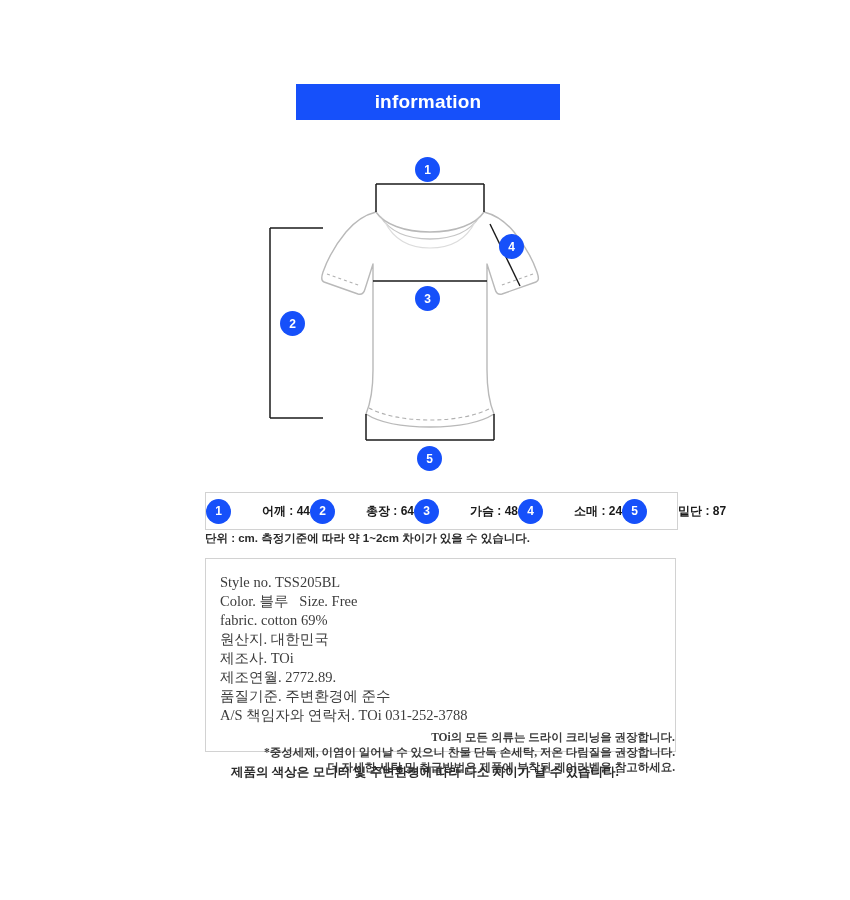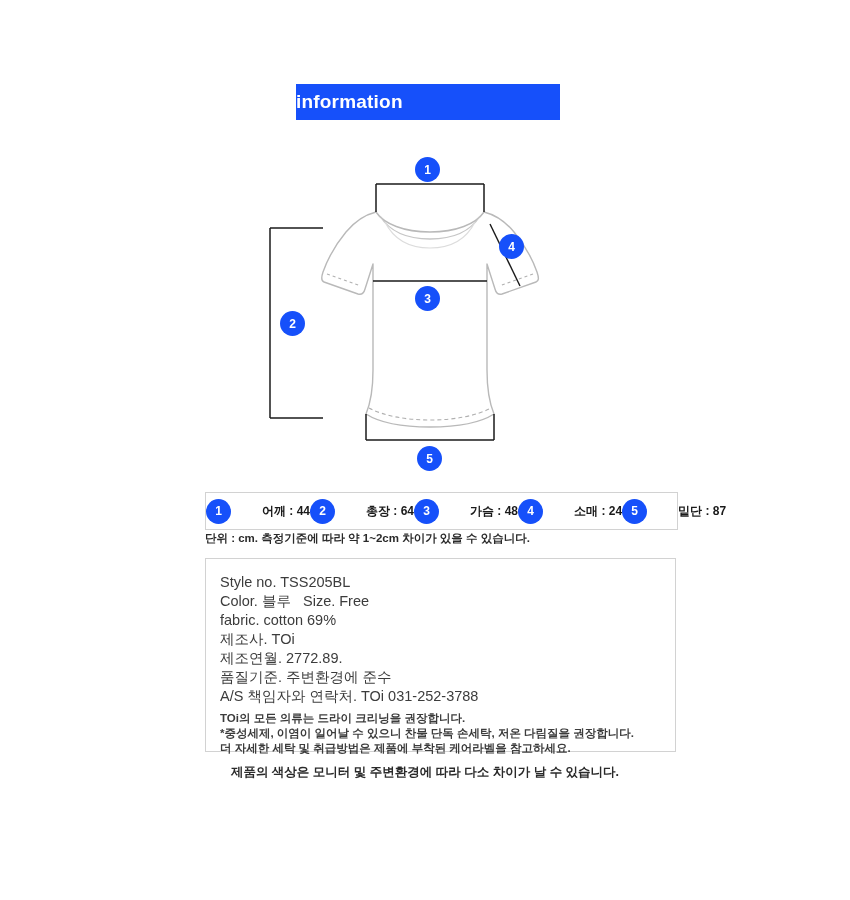--- a/index.html
+++ b/index.html
@@ -19,20 +19,21 @@
   
   #info-banner {
     position: absolute;
     left: 296px;
     top: 84px;
     width: 264px;
     height: 36px;
     background: #1650fa;
     display: flex;
     align-items: center;
+    justify-content: center;
   }
   #info-banner .banner-text {
     color: #ffffff;
     font-size: 19px;
     font-weight: bold;
     letter-spacing: 0.2px;
   }
 
   
   #diagram {
@@ -106,36 +107,38 @@
   #details-box {
     position: absolute;
     left: 205px;
     top: 558px;
     width: 471px;
     height: 194px;
     border: 1px solid #d2d2d2;
     background: #ffffff;
     box-sizing: border-box;
     padding: 14px 0 0 14px;
+    font-family: Liberation Serif, serif;
   }
   .detail-line {
     font-size: 14.5px;
     line-height: 19px;
     color: #3c3c3c;
     white-space: pre;
   }
   .care-line {
     font-size: 11.5px;
     line-height: 15px;
     color: #3c3c3c;
     font-weight: bold;
     white-space: pre;
   }
   #care-block {
     margin-top: 5px;
+    text-align: right;
   }
 
   #bottom-note {
     position: absolute;
     left: 0;
     top: 764px;
     width: 850px;
     text-align: center;
     font-size: 12.5px;
     font-weight: bold;
@@ -249,20 +252,21 @@
     <span class="measure-label">밑단 : 87</span>
   </div>
 </div>
 
 <div id="measure-note">단위 : cm. 측정기준에 따라 약 1~2cm 차이가 있을 수 있습니다.</div>
 
 <div id="details-box">
   <div class="detail-line">Style no. TSS205BL</div>
   <div class="detail-line">Color. 블루   Size. Free</div>
   <div class="detail-line">fabric. cotton 69%</div>
+  <div class="detail-line">원산지. 대한민국</div>
   <div class="detail-line">제조사. TOi</div>
   <div class="detail-line">제조연월. 2772.89.</div>
   <div class="detail-line">품질기준. 주변환경에 준수</div>
   <div class="detail-line">A/S 책임자와 연락처. TOi 031-252-3788</div>
 
   <div id="care-block">
     <div class="care-line">TOi의 모든 의류는 드라이 크리닝을 권장합니다.</div>
     <div class="care-line">*중성세제, 이염이 일어날 수 있으니 찬물 단독 손세탁, 저온 다림질을 권장합니다.</div>
     <div class="care-line">더 자세한 세탁 및 취급방법은 제품에 부착된 케어라벨을 참고하세요.</div>
   </div>

